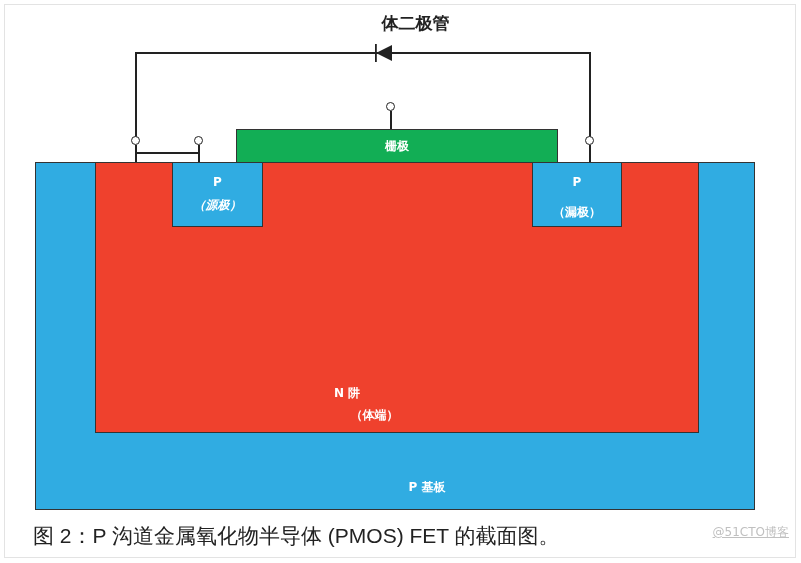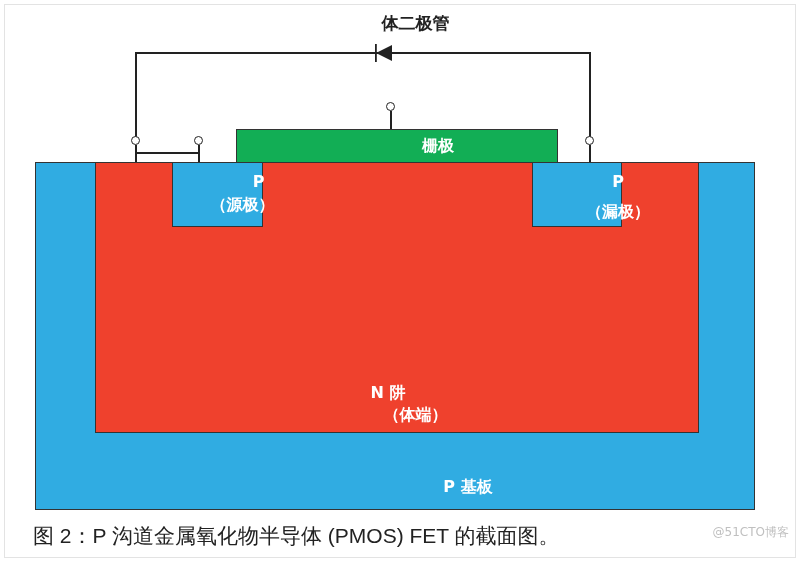--- a/index.html
+++ b/index.html
@@ -3,29 +3,29 @@
 <meta charset="utf-8">
 <style>
   html, body { margin: 0; padding: 0; background: #ffffff; }
   body { width: 801px; height: 563px; position: relative; overflow: hidden;
          font-family: "DejaVu Sans", "Liberation Sans", sans-serif; }
   .frame { position: absolute; left: 4px; top: 4px; width: 792px; height: 554px;
            box-sizing: border-box; border: 1px solid #e3e3e3; background: #fff; }
   .abs { position: absolute; }
   .region { position: absolute; box-sizing: border-box; border: 1.5px solid #333; }
   .lbl { position: absolute; color: #fff; font-weight: bold; text-align: center;
-         font-size: 16px; line-height: 20px; white-space: nowrap; padding-left: 41px; }
+         font-size: 12px; line-height: 20px; white-space: nowrap; }
   .wire { position: absolute; background: #222; }
   .term { position: absolute; width: 9px; height: 9px; border: 1.5px solid #222;
           border-radius: 50%; background: #fff; box-sizing: border-box; }
   .title { position: absolute; font-weight: bold; color: #222; font-size: 17px; }
   .caption { position: absolute; left: 33px; top: 522px; 
              font-size: 21px; color: #222; white-space: nowrap;
              font-family: "Liberation Sans", sans-serif; }
-  .wm { position: absolute; right: 12px; top: 524px; font-size: 12px; color: #c0c0c0; }
+  .wm { position: absolute; right: 12px; top: 524px; font-size: 12px; color: #c0c0c0; text-decoration: underline; }
 </style>
 </head>
 <body>
 
 <div class="frame"></div>
 
 <div class="title" style="left:15px; width:801px; text-align:center; top:12px;">体二极管</div>
 
 <div class="wire" style="left:135px; top:52px; width:455px; height:1.5px;"></div>
 <div class="wire" style="left:135px; top:52px; width:1.5px; height:85px;"></div>
@@ -40,21 +40,21 @@
 <div class="region" style="left:95px; top:162px; width:604px; height:271px; background:#EF412D;"></div>
 
 <div class="region" style="left:172px; top:162px; width:91px; height:65px; background:#30ACE2;"></div>
 
 <div class="region" style="left:532px; top:162px; width:90px; height:65px; background:#30ACE2;"></div>
 
 <div class="region" style="left:236px; top:129px; width:322px; height:34px; background:#12AE55;"></div>
 
 <div class="lbl" style="left:236px; width:322px; top:136px;">栅极</div>
 <div class="lbl" style="left:172px; width:91px; top:172px;">P</div>
-<div class="lbl" style="left:152px; width:99px; top:195px;">（源极）</div>
+<div class="lbl" style="left:168px; width:99px; top:195px;font-style:italic;">（源极）</div>
 <div class="lbl" style="left:532px; width:90px; top:172px;">P</div>
 <div class="lbl" style="left:528px; width:98px; top:202px;">（漏极）</div>
 <div class="lbl" style="left:95px; width:504px; top:383px;">N 阱</div>
 <div class="lbl" style="left:95px; width:559px; top:405px;">（体端）</div>
 <div class="lbl" style="left:35px; width:720px; top:477px;margin-left:32px;">P 基板</div>
 
 <div class="wire" style="left:135px; top:145px; width:1.5px; height:17px;"></div>
 <div class="term" style="left:131px; top:136px;"></div>
 <div class="wire" style="left:198px; top:145px; width:1.5px; height:17px;"></div>
 <div class="term" style="left:194px; top:136px;"></div>

